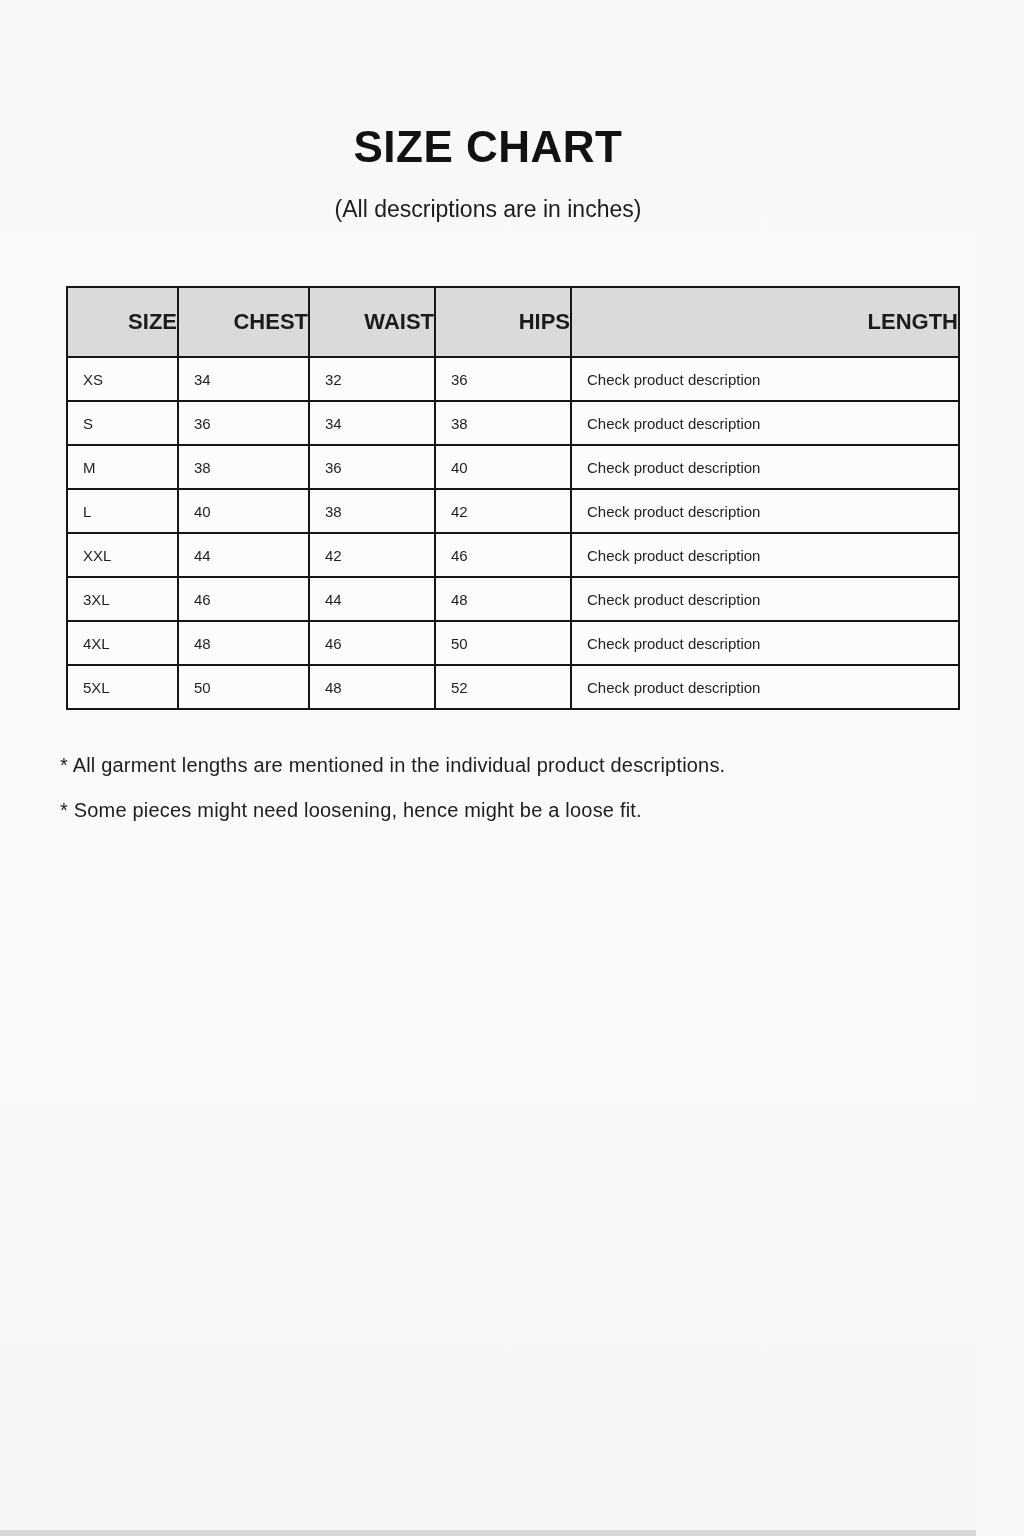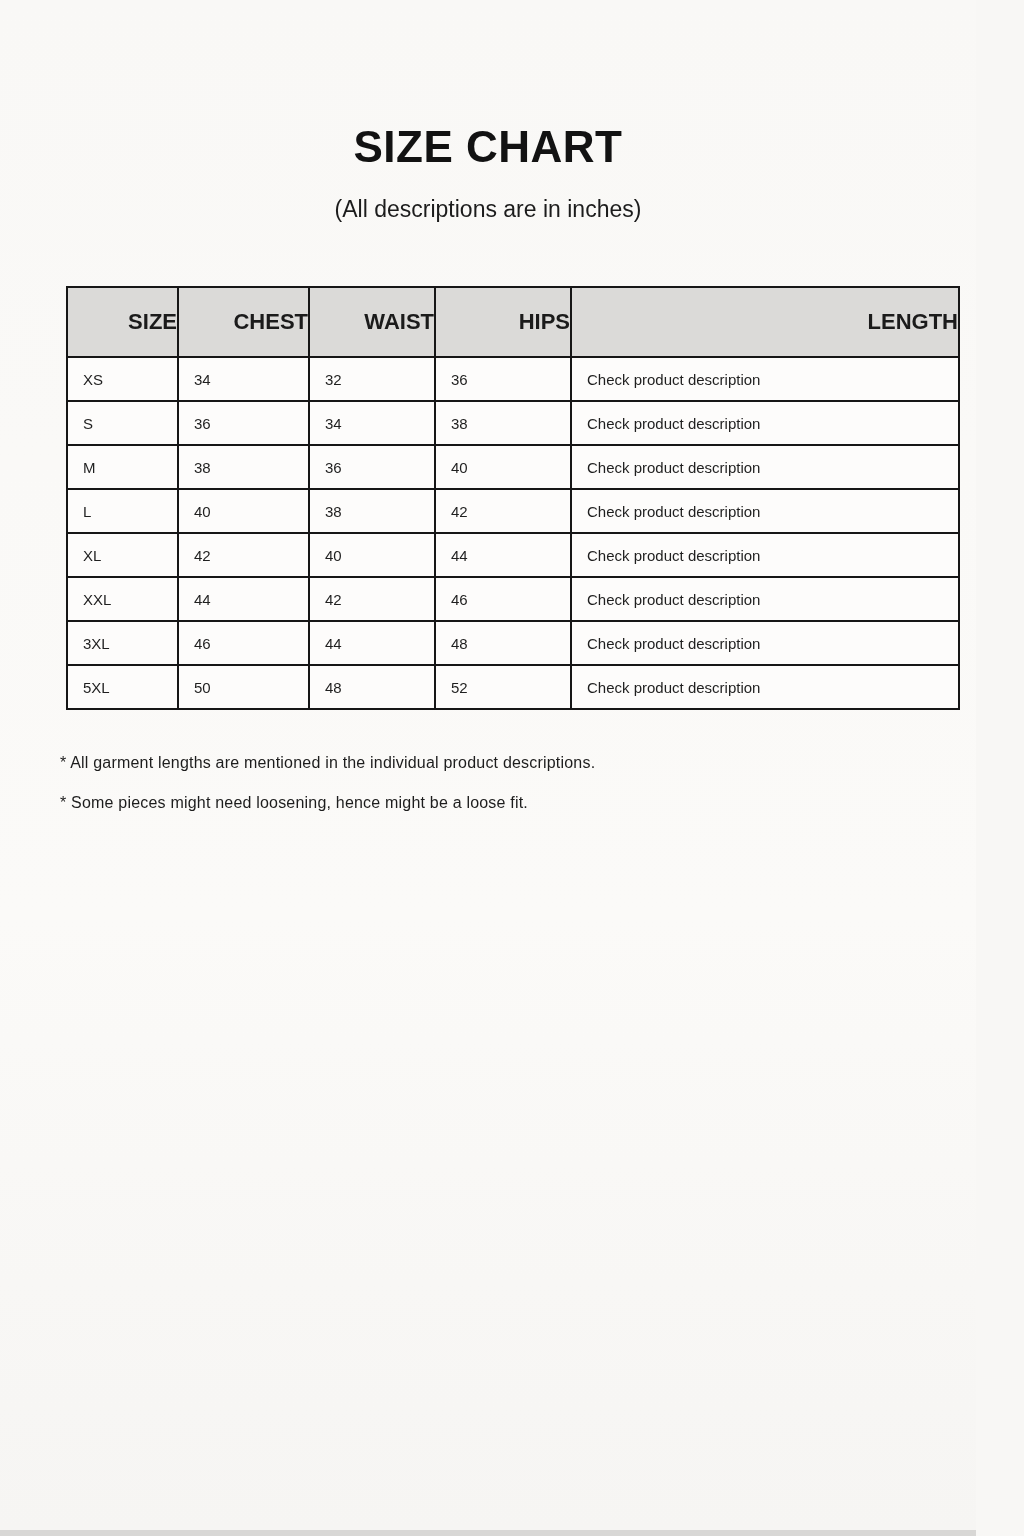--- a/index.html
+++ b/index.html
@@ -73,21 +73,21 @@
   }
   .col-size   { width: 111px; }
   .col-chest  { width: 131px; }
   .col-waist  { width: 126px; }
   .col-hips   { width: 136px; }
   .col-length { width: 388px; }
   .footnotes {
     margin: 44px 0 0 60px;
   }
   .footnote {
-    font-size: 16px;
+    font-size: 20px;
     color: #1d1d1d;
     margin: 0 0 22px 0;
     letter-spacing: 0.2px;
   }
 </style>
 </head>
 <body>
 
 <div class="page">
 
@@ -134,38 +134,38 @@
           <td>Check product description</td>
         </tr>
         <tr>
           <td>L</td>
           <td class="num">40</td>
           <td class="num">38</td>
           <td class="num">42</td>
           <td>Check product description</td>
         </tr>
         <tr>
-          <td>XL</td>
-          <td class="num">42</td>
-          <td class="num">40</td>
-          <td class="num">44</td>
-          <td>Check product description</td>
-        </tr>
-        <tr>
           <td>XXL</td>
           <td class="num">44</td>
           <td class="num">42</td>
           <td class="num">46</td>
           <td>Check product description</td>
         </tr>
         <tr>
           <td>3XL</td>
           <td class="num">46</td>
           <td class="num">44</td>
           <td class="num">48</td>
+          <td>Check product description</td>
+        </tr>
+        <tr>
+          <td>4XL</td>
+          <td class="num">48</td>
+          <td class="num">46</td>
+          <td class="num">50</td>
           <td>Check product description</td>
         </tr>
         <tr>
           <td>5XL</td>
           <td class="num">50</td>
           <td class="num">48</td>
           <td class="num">52</td>
           <td>Check product description</td>
         </tr>
       </tbody>

